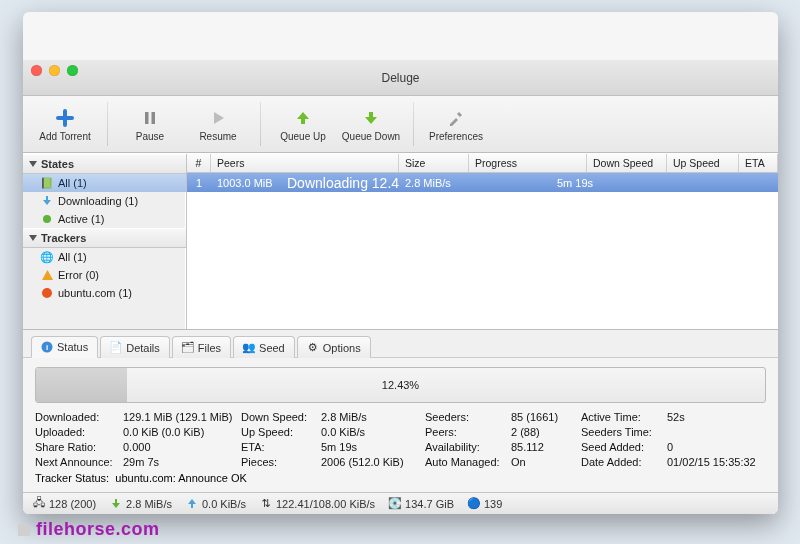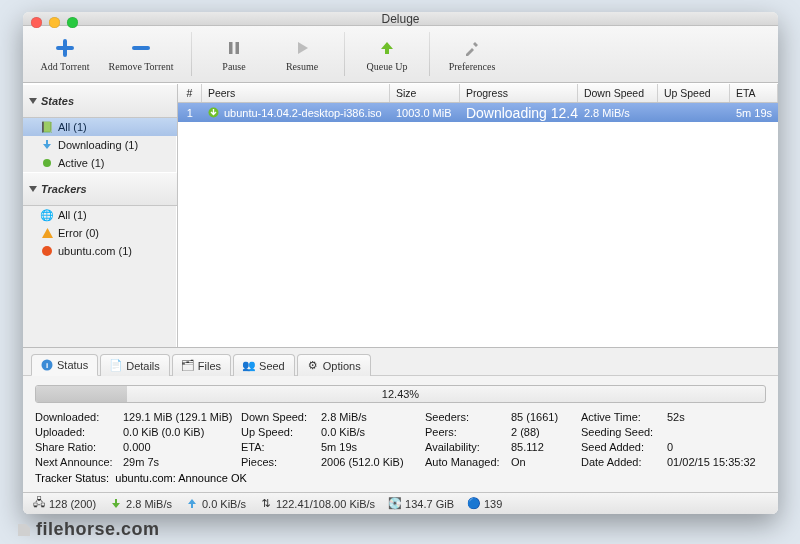--- a/index.html
+++ b/index.html
@@ -1,59 +1,59 @@
 <!DOCTYPE html>
 <html><head>
 <meta charset="utf-8">
 <style>
 * { box-sizing: border-box; margin: 0; padding: 0; }
 body { font-family: "Lucida Grande", "Helvetica Neue", Arial, sans-serif; font-size: 11px; background: #dfe7ef; width: 800px; height: 544px; overflow: hidden; position: relative; }
 .window { position: absolute; left: 23px; top: 12px; width: 755px; height: 502px; background: #f6f6f6; border-radius: 6px; box-shadow: 0 10px 28px rgba(0,0,0,0.35); overflow: hidden; display: flex; flex-direction: column; }
-.titlebar { height: 14px; background: linear-gradient(#e9e9e9,#d7d7d7); border-bottom: 1px solid #bfbfbf; display: flex; align-items: flex-start; justify-content: center; position: relative; }
+.titlebar { height: 36px; background: linear-gradient(#e9e9e9,#d7d7d7); border-bottom: 1px solid #bfbfbf; display: flex; align-items: center; justify-content: center; position: relative; margin-top: 48px; }
 .traffic { position: absolute; left: 8px; top: 5px; display: flex; gap: 7px; }
 .traffic span { width: 11px; height: 11px; border-radius: 50%; display: block; box-shadow: inset 0 0 1px rgba(0,0,0,.4); }
 .tl-close { background: #ff5f57; } .tl-min { background: #ffbd2e; } .tl-max { background: #28c940; }
 .title { font-size: 12px; color: #3a3a3a; }
-.toolbar { height: 57px; background: linear-gradient(#f7f7f7,#e8e8e8); border-bottom: 1px solid #bcbcbc; display: flex; align-items: center; padding: 2px 8px; gap: 0; font-family: Liberation Serif, serif; }
+.toolbar { height: 57px; background: linear-gradient(#f7f7f7,#e8e8e8); border-bottom: 1px solid #bcbcbc; display: flex; align-items: center; padding: 2px 8px; gap: 0; }
 .tb-group { display: flex; }
 .tb-sep { width: 1px; height: 44px; background: linear-gradient(#e0e0e0,#c9c9c9); margin: 0 8px; }
 .tb-btn { display: flex; flex-direction: column; align-items: center; justify-content: center; width: 68px; height: 50px; border-radius: 4px; cursor: default; }
 .tb-btn .ic { height: 22px; display: flex; align-items: center; justify-content: center; }
 .tb-btn .lbl { font-size: 10px; color: #333; margin-top: 2px; white-space: nowrap; }
 .tb-btn.wide { width: 84px; }
 .main-split { flex: 1 1 auto; display: flex; border-top: 1px solid #fff; }
 .sidebar { width: 164px; background: #efefef; border-right: 1px solid #c3c3c3; box-shadow: inset -1px 0 0 #fff; overflow: hidden; }
-.sb-head { background: linear-gradient(#f7f7f7,#e7e7e7); border-top: 1px solid #fff; border-bottom: 1px solid #c6c6c6; padding: 10px 6px; font-weight: bold; color: #333; display: flex; align-items: center; gap: 4px; font-style: italic; }
+.sb-head { background: linear-gradient(#f7f7f7,#e7e7e7); border-top: 1px solid #fff; border-bottom: 1px solid #c6c6c6; padding: 3px 6px; font-weight: bold; color: #333; display: flex; align-items: center; gap: 4px; }
 .sb-item { padding: 3px 6px 3px 18px; display: flex; align-items: center; gap: 5px; color: #1a1a1a; cursor: default; }
 .sb-item.selected { background: linear-gradient(#c2d7f2,#a9c3e8); color: #102a4a; }
 .tri { display:inline-block; width:0;height:0;border-left:4px solid transparent;border-right:4px solid transparent;border-top:6px solid #555; }
 .torr-area { flex: 1; display: flex; flex-direction: column; }
 .thead { display: flex; background: linear-gradient(#fcfcfc,#ececec); border-bottom: 1px solid #c5c5c5; height: 19px; }
 .th { border-right: 1px solid #d0d0d0; padding: 3px 6px; font-size: 10.5px; color: #222; overflow: hidden; white-space: nowrap; }
 .c-num{width:24px;text-align:center} .c-name{width:188px} .c-size{width:70px;} .c-prog{width:118px} .c-ds{width:80px} .c-us{width:72px} .c-eta{flex:1}
 .tbody { flex:1; background: #fff; }
 .trow { display:flex; height:19px; align-items:center; font-size:11px; }
 .trow.sel { background: linear-gradient(#8eb0e9,#6a94d8); color:#fff; }
 .td { padding: 0 6px; overflow:hidden; white-space:nowrap; }
 .td.c-name { display:flex; align-items:center; gap:4px; }
 .prog-cell { display:flex; align-items:center; gap:0; }
 .bottom-pane { border-top: 1px solid #bcbcbc; background: #f4f4f4; display:flex; flex-direction:column; }
 .tabs { display:flex; padding: 5px 8px 0 8px; gap:2px; border-bottom:1px solid #ccc; background:#f0f0f0;}
 .tab { display:flex; align-items:center; gap:4px; padding:4px 9px; border:1px solid #c5c5c5; border-bottom:none; border-radius:4px 4px 0 0; background: linear-gradient(#fbfbfb,#ececec); font-size:11px; color:#333; cursor:default; position:relative; top:1px;}
 .tab.active { background:#f7f7f7; border-bottom:1px solid #f7f7f7; }
 .panel { padding: 9px 12px 8px 12px; }
-.big-prog { height:18px; border:1px solid #bbb; border-radius:3px; background:linear-gradient(#f5f5f5,#e9e9e9); position:relative; overflow:hidden; margin-bottom:8px;}
+.big-prog { height:36px; border:1px solid #bbb; border-radius:3px; background:linear-gradient(#f5f5f5,#e9e9e9); position:relative; overflow:hidden; margin-bottom:8px;}
 .big-prog .fill { position:absolute; left:0;top:0;bottom:0; width:12.43%; background: linear-gradient(#d6d6d6,#c6c6c6); }
 .big-prog .pct { position:absolute; left:0; right:0; top:0; bottom:0; display:flex; align-items:center; justify-content:center; font-size:11px; color:#222;}
 .stats { display:grid; grid-template-columns: 88px 118px 80px 104px 86px 70px 86px 1fr; row-gap:3px; font-size:11px; color:#111;}
 .stats .lab { color:#111; }
 .tracker-line{ margin-top:4px; font-size:11px; }
 .statusbar { height:22px; border-top:1px solid #c3c3c3; background:linear-gradient(#f5f5f5,#e4e4e4); display:flex; align-items:center; gap:14px; padding:0 10px; font-size:11px; color:#333;}
 .sbit { display:flex; align-items:center; gap:4px;}
-.watermark { position:absolute; left:14px; bottom:4px; font-size:18px; color:#404040; font-family: Arial; letter-spacing:0.5px; display:flex; align-items:center; gap:2px;}
+.watermark { position:absolute; left:14px; bottom:4px; font-size:18px; color:#a21caf; font-family: Arial; letter-spacing:0.5px; display:flex; align-items:center; gap:2px;}
 .watermark .fh{ font-weight:bold;}
 svg { display:block }
 .mini-ic{ width:12px; height:12px; display:inline-flex; align-items:center; justify-content:center;}
 </style>
 </head>
 <body>
 
 <div class="window">
   <div class="titlebar">
     <div class="traffic">
@@ -67,28 +67,20 @@
   <div class="toolbar">
     <div class="tb-group">
       <div class="tb-btn">
         <div class="ic">
             <svg width="20" height="20">
               <path d="M10 3v14M3 10h14" stroke="#2f7cd6" stroke-width="4" stroke-linecap="round"></path>
             </svg>
           </div>
         <div class="lbl">Add Torrent</div>
       </div>
-      <div class="tb-btn wide">
-        <div class="ic">
-            <svg width="20" height="20">
-              <path d="M3 10h14" stroke="#2f7cd6" stroke-width="4" stroke-linecap="round"></path>
-            </svg>
-          </div>
-        <div class="lbl">Remove Torrent</div>
-      </div>
     </div>
     <div class="tb-sep"></div>
     <div class="tb-group">
       <div class="tb-btn">
         <div class="ic">
             <svg width="16" height="16">
               <rect x="3" y="2" width="3.5" height="12" fill="#8a8a8a"></rect>
               <rect x="9.5" y="2" width="3.5" height="12" fill="#8a8a8a"></rect>
             </svg>
           </div>
@@ -105,20 +97,28 @@
     </div>
     <div class="tb-sep"></div>
     <div class="tb-group">
       <div class="tb-btn">
         <div class="ic">
             <svg width="18" height="18">
               <path d="M9 3l6 7h-4v5H7v-5H3z" fill="#6fbf2a"></path>
             </svg>
           </div>
         <div class="lbl">Queue Up</div>
+      </div>
+      <div class="tb-btn">
+        <div class="ic">
+            <svg width="18" height="18">
+              <path d="M9 15l6-7h-4V3H7v5H3z" fill="#6fbf2a"></path>
+            </svg>
+          </div>
+        <div class="lbl">Queue Down</div>
       </div>
     </div>
     <div class="tb-sep"></div>
     <div class="tb-btn">
       <div class="ic">
           <svg width="18" height="18">
             <path d="M3 15l6-6 2 2-6 6H3v-2zM12 3l3 3-2 2-3-3 2-2z" fill="#9a9a9a"></path>
           </svg>
         </div>
       <div class="lbl">Preferences</div>
@@ -183,29 +183,20 @@
         <div class="th c-name">Peers</div>
         <div class="th c-size">Size</div>
         <div class="th c-prog">Progress</div>
         <div class="th c-ds">Down Speed</div>
         <div class="th c-us">Up Speed</div>
         <div class="th c-eta">ETA</div>
       </div>
       <div class="tbody">
         <div class="trow sel">
           <div class="td c-num">1</div>
-          <div class="td c-name">
-              <span class="mini-ic">
-                <svg width="11" height="11">
-                  <circle cx="5.5" cy="5.5" r="5" fill="#6fbf2a"></circle>
-                  <path d="M5.5 2v5M3 5l2.5 2.5L8 5" stroke="#fff" stroke-width="1.4" fill="none"></path>
-                </svg>
-              </span>
-              <span>ubuntu-14.04.2-desktop-i386.iso</span>
-            </div>
           <div class="td c-size">1003.0 MiB</div>
           <div class="td c-prog prog-cell">
               <span style="z-index:1; font-size:14px;">Downloading 12.43%</span>
             </div>
           <div class="td c-ds">2.8 MiB/s</div>
           <div class="td c-us"></div>
           <div class="td c-eta">5m 19s</div>
         </div>
       </div>
     </div>
@@ -253,21 +244,21 @@
           <div>85 (1661)</div>
         <div class="lab">Active Time:</div>
           <div>52s</div>
 
         <div class="lab">Uploaded:</div>
           <div>0.0 KiB (0.0 KiB)</div>
         <div class="lab">Up Speed:</div>
           <div>0.0 KiB/s</div>
         <div class="lab">Peers:</div>
           <div>2 (88)</div>
-        <div class="lab">Seeding Seed:</div>
+        <div class="lab">Seeders Time:</div>
           <div></div>
 
         <div class="lab">Share Ratio:</div>
           <div>0.000</div>
         <div class="lab">ETA:</div>
           <div>5m 19s</div>
         <div class="lab">Availability:</div>
           <div>85.112</div>
         <div class="lab">Seed Added:</div>
           <div>0</div>

